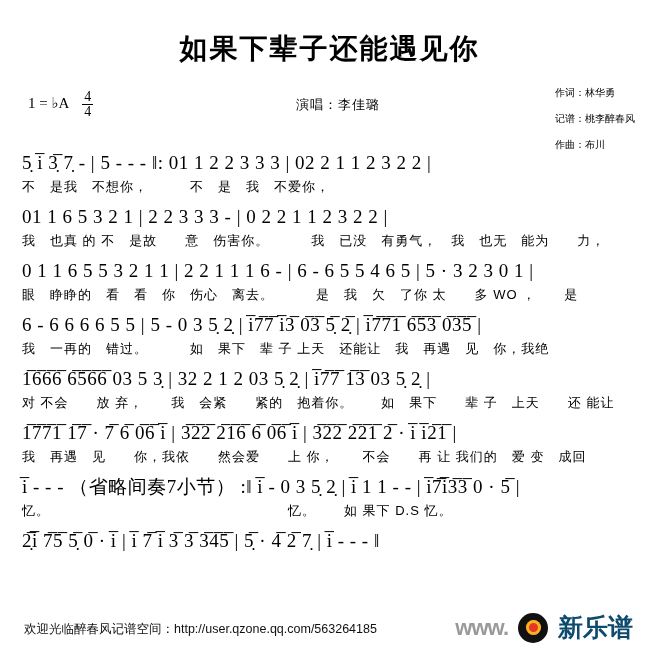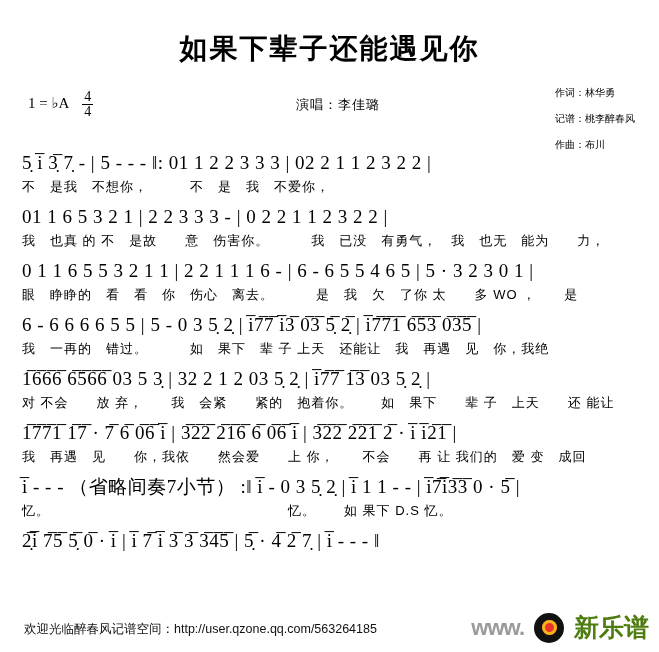--- a/index.html
+++ b/index.html
@@ -96,21 +96,21 @@
     height: 22px;
     line-height: 22px;
     color: #000;
   }
   .sysblock { margin-bottom: 6px; }
 
   
   .footer {
     position: absolute;
     left: 0;
-    right: 0;
+    right: 16px;
     bottom: 6px;
     height: 40px;
   }
   .footer-text {
     position: absolute;
     left: 24px;
     bottom: 8px;
     font-family: "Liberation Sans", sans-serif;
     font-size: 12.5px;
     color: #111;
@@ -139,21 +139,21 @@
   }
   .wm-badge .inner {
     width: 15px; height: 15px; border-radius: 50%;
     background: #e8342a;
     box-shadow: inset 0 0 0 3px #f5b51a;
   }
   .wm-name {
     font-family: "Liberation Sans", sans-serif;
     font-size: 25px;
     font-weight: bold;
-    color: #4d7c0f;
+    color: #0c4a6e;
     letter-spacing: 0px;
   }
 </style>
 </head>
 <body>
 
 <div class="sheet">
 
   <div class="title">如果下辈子还能遇见你</div>
 

